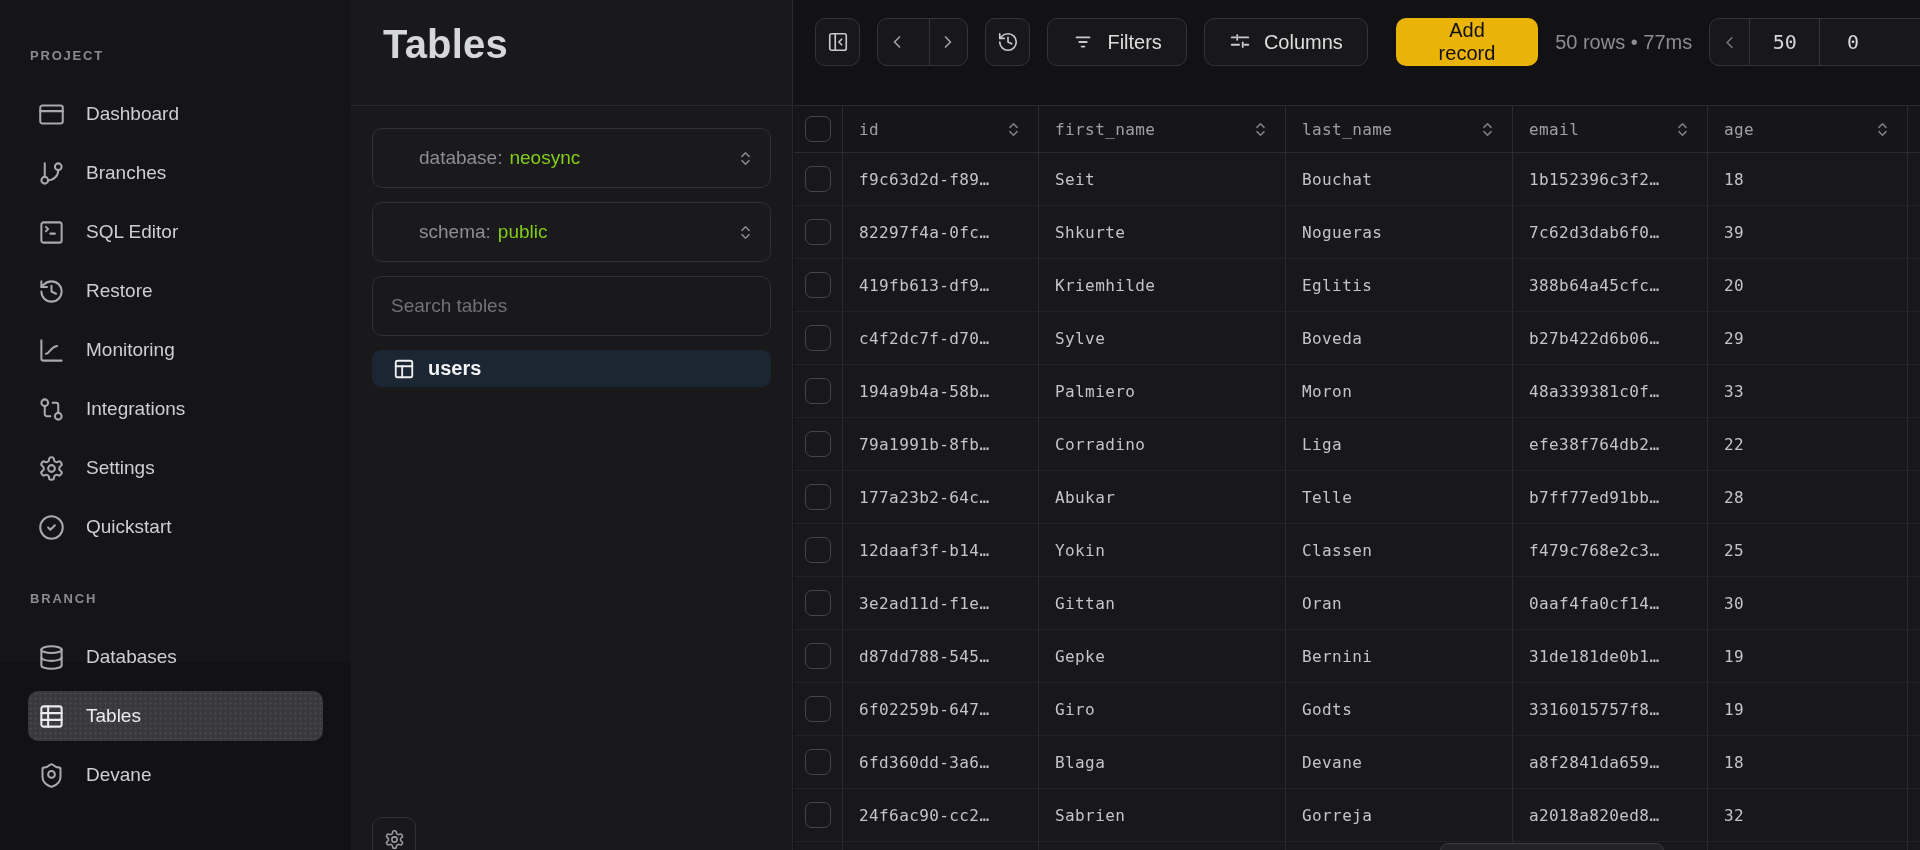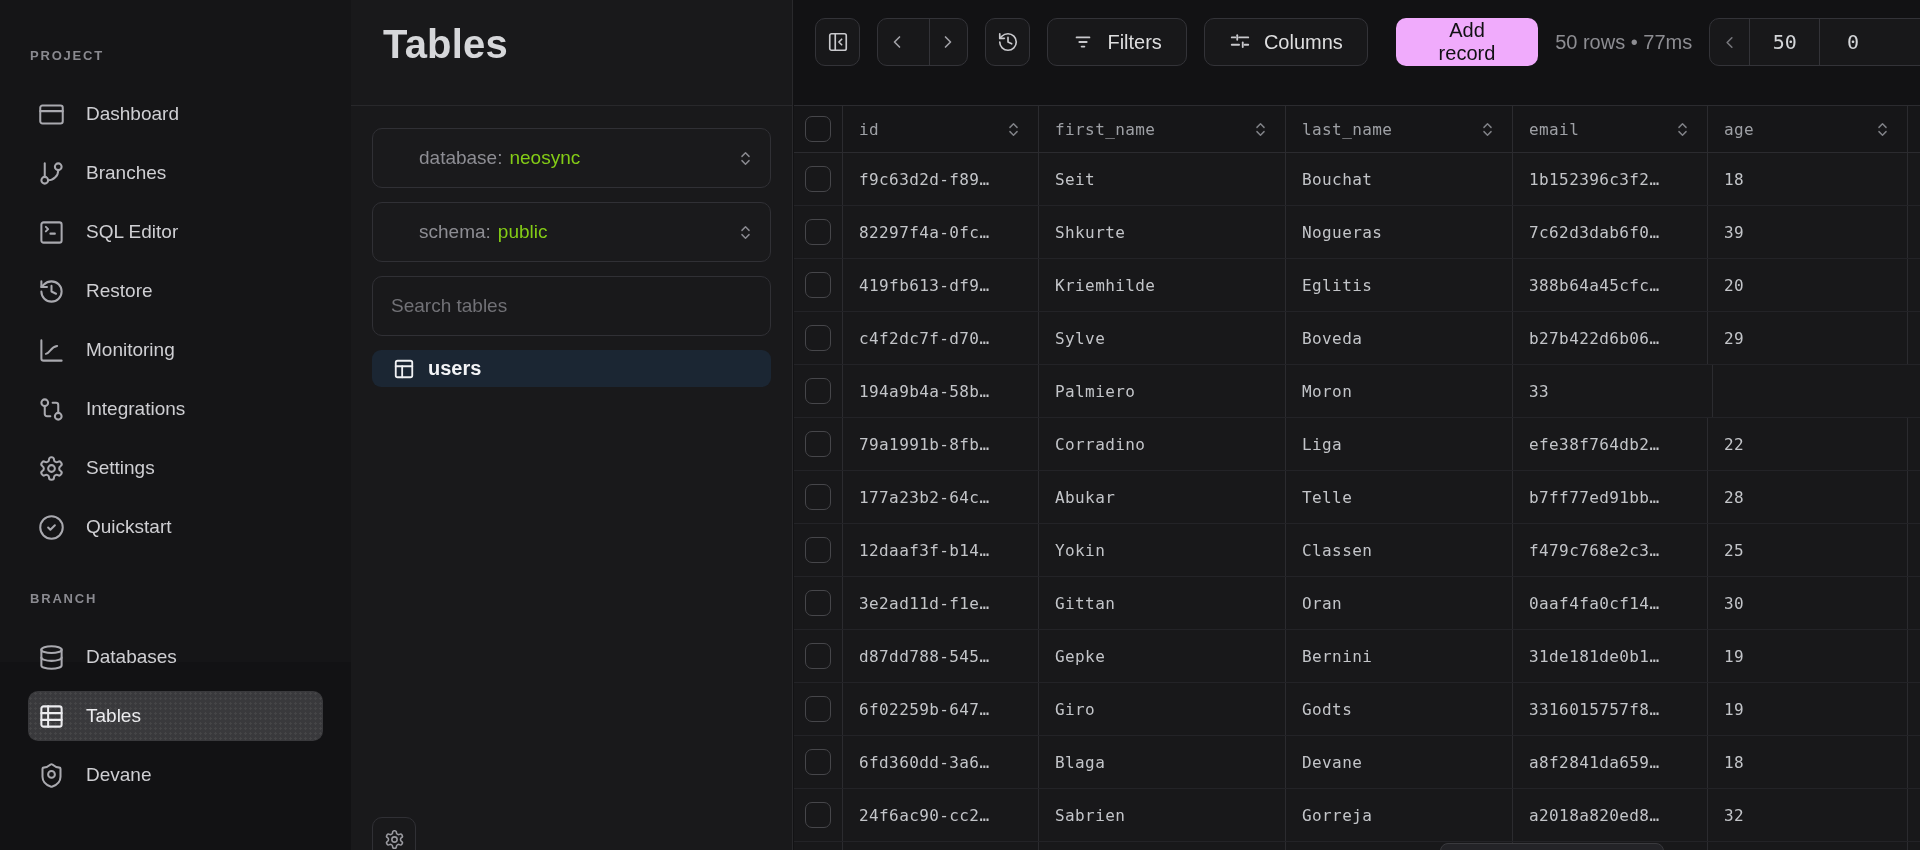--- a/index.html
+++ b/index.html
@@ -92,21 +92,21 @@
   }
   .tb-icon-btn { width:49px; }
   .tb-btn .ic { width:22px; height:22px; color:#c9c9cd; }
   .tb-group { width:98px; padding:0; overflow:hidden; }
   .tb-group .half { flex:1; display:flex; align-items:center; justify-content:center; height:100%; cursor:pointer; }
   .tb-group .half + .half { border-left:1px solid #333338; }
   .tb-group .ic { width:20px; height:20px; color:#a2a2a7; }
   .tb-filters { padding:0 24px; }
   .tb-columns { padding:0 24px; }
   .tb-add {
-    height:48px; border:none; border-radius:10px; background:#f0abfc;
+    height:48px; border:none; border-radius:10px; background:#eab308;
     color:#111113; font-size:20px; font-weight:500; padding:0 26px;
     margin-left:11px; display:flex; align-items:center; cursor:pointer;
     font-family:"Liberation Sans", sans-serif;
   }
   .tb-status { display:flex; align-items:center; color:#8d8d92; font-size:20px; white-space:nowrap; }
   .pager {
     display:flex; height:48px; border:1px solid #333338; border-radius:10px;
     overflow:hidden; background:#18181a;
   }
   .pg-cell { display:flex; align-items:center; justify-content:center; height:100%; }
@@ -527,20 +527,23 @@
         </div>
         <div class="g-cell" style="width: 196px;">
           <span class="mono">194a9b4a-58b…</span>
         </div>
         <div class="g-cell" style="width: 247px;">
           <span class="mono">Palmiero</span>
         </div>
         <div class="g-cell" style="width: 227px;">
           <span class="mono">Moron</span>
         </div>
+        <div class="g-cell" style="width: 195px;">
+          <span class="mono">48a339381c0f…</span>
+        </div>
         <div class="g-cell" style="width: 200px;">
           <span class="mono">33</span>
         </div>
         <div class="g-cell fill"></div>
       </div>
       <div class="g-row">
         <div class="g-cell chk" style="width: 49px;">
           <div class="checkbox"></div>
         </div>
         <div class="g-cell" style="width: 196px;">

